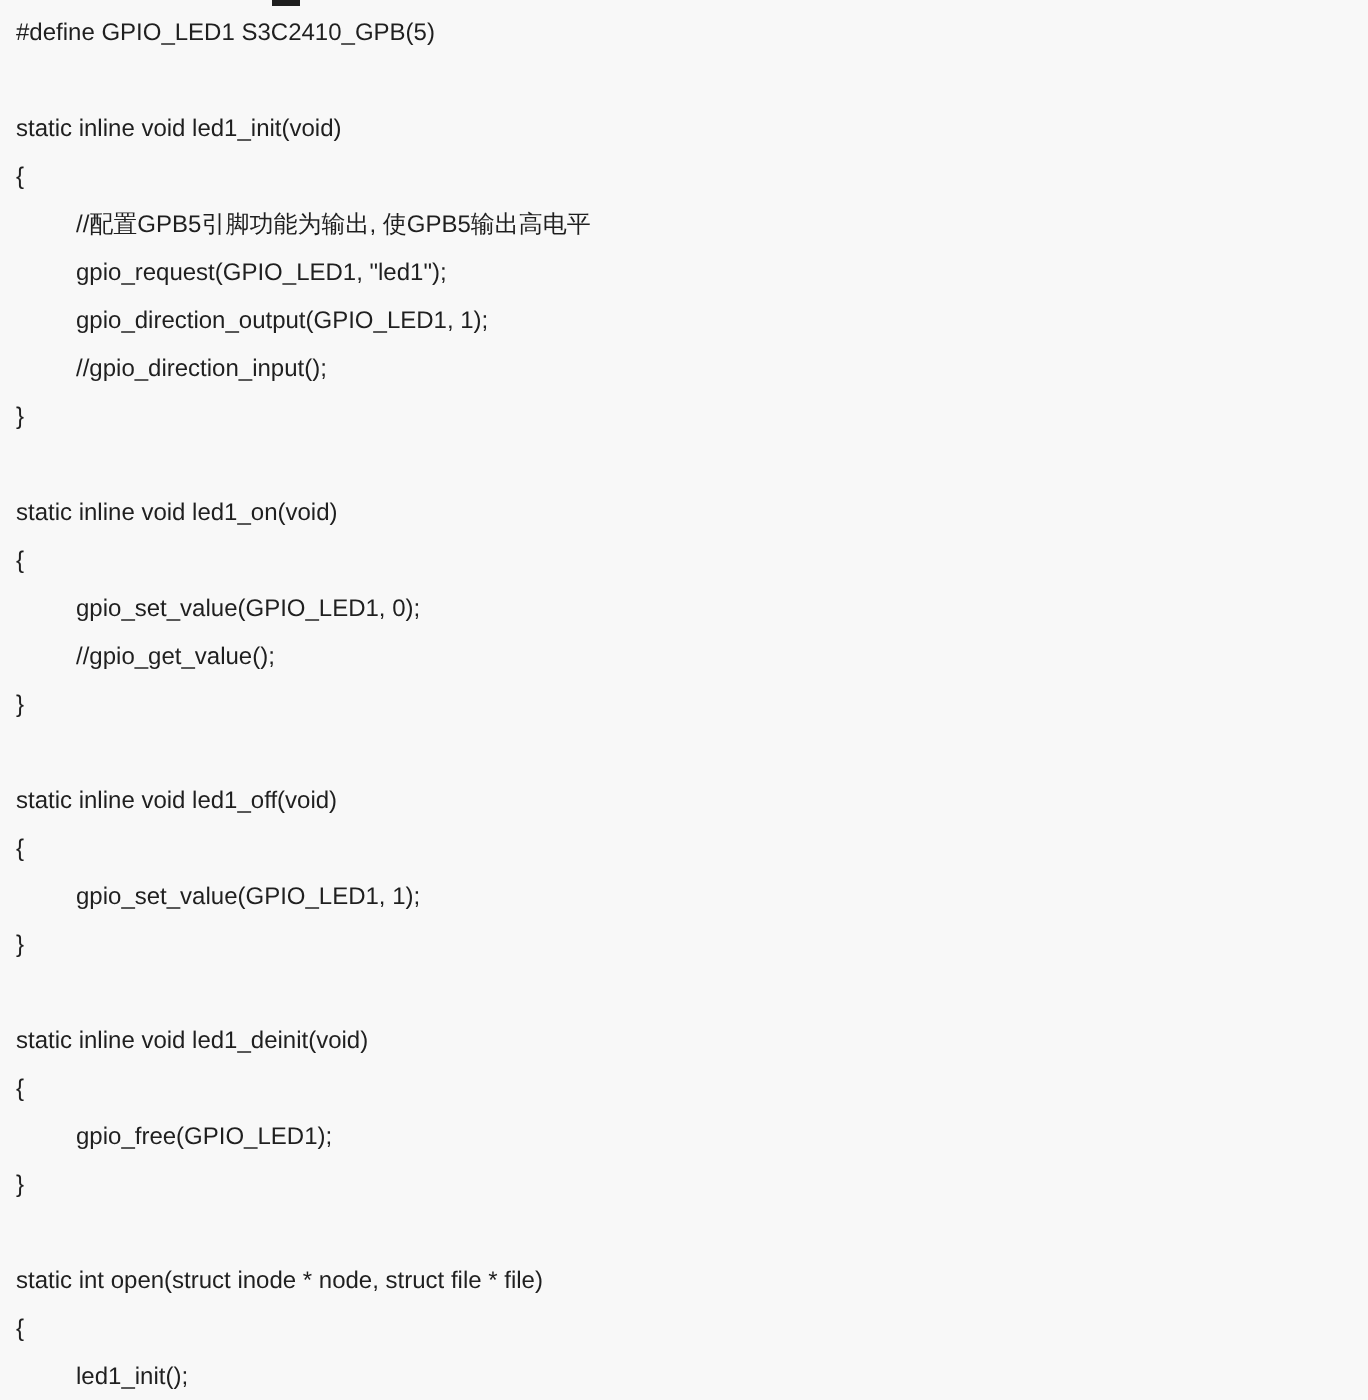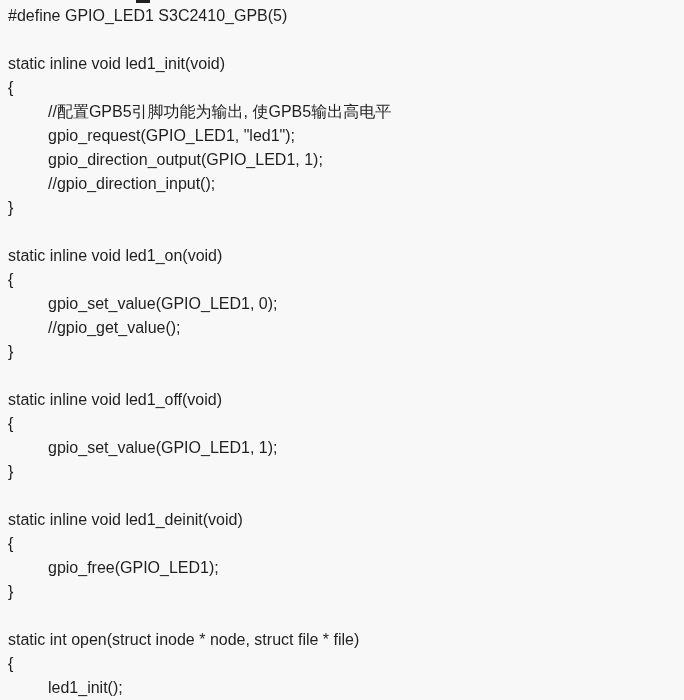--- a/index.html
+++ b/index.html
@@ -16,21 +16,21 @@
   }
   .code-wrap {
     position: absolute;
     inset: 0;
     overflow: hidden;
   }
   pre.code {
     margin: 0;
     padding: 4px 0 0 8px;
     font-family: "Liberation Sans", "DejaVu Sans", sans-serif;
-    font-size: 16px;
+    font-size: 12px;
     line-height: 24px;
     color: #1f1f1f;
     white-space: pre;
   }
   .clipped-underscore {
     position: absolute;
     left: 136px;
     top: 0;
     width: 14px;
     height: 3px;

